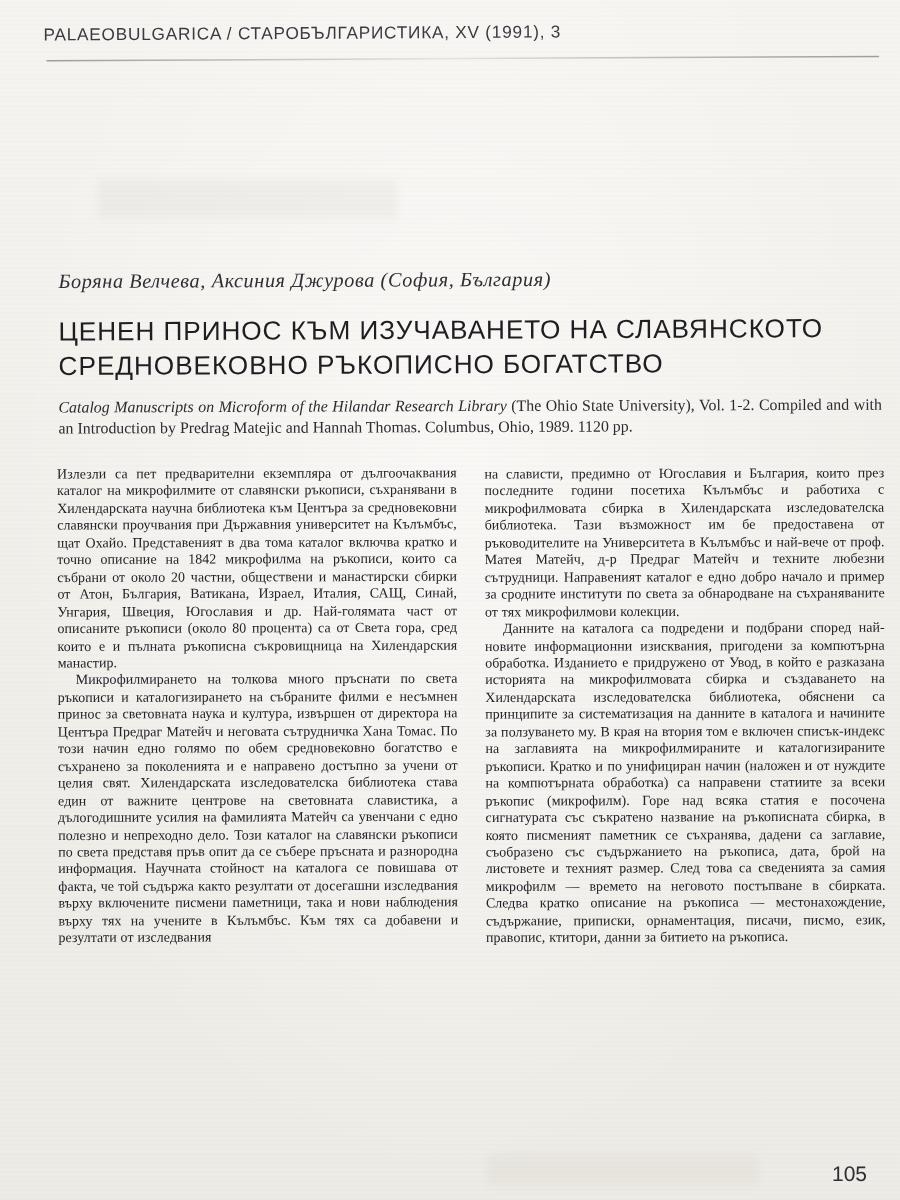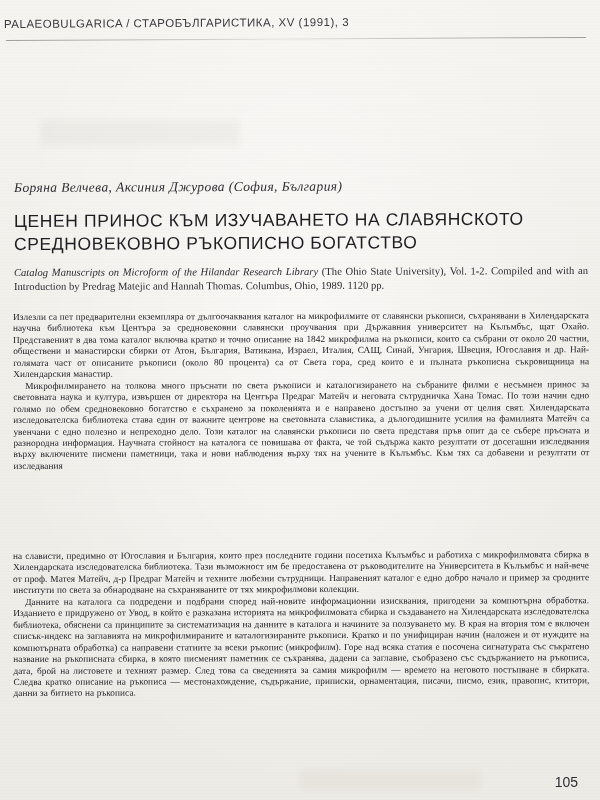--- a/index.html
+++ b/index.html
@@ -30,20 +30,21 @@
     pointer-events: none;
     opacity: .5;
     background-image:
       repeating-linear-gradient(0deg, rgba(120,115,105,.035) 0px, rgba(120,115,105,.035) 1px, rgba(255,255,255,0) 1px, rgba(255,255,255,0) 3px);
   }
 
   .page {
     position: absolute;
     inset: 0;
     padding: 0;
+    margin-left: 25px;
   }
 
   
   .running-head {
     position: absolute;
     top: 18px;
     left: 4px;
     right: 10px;
     font-size: 11.5px;
     letter-spacing: .5px;
@@ -118,21 +119,20 @@
 
   
   .columns {
     position: absolute;
     top: 312px;
     left: 13px;
     right: 11px;
     height: 460px;
     display: flex;
     gap: 18px;
-    flex-direction: column;
   }
   .col {
     flex: 1 1 0;
     font-size: 9.3px;
     line-height: 11.45px;
     text-align: justify;
     color: #222228;
     letter-spacing: .05px;
     word-spacing: .2px;
   }

